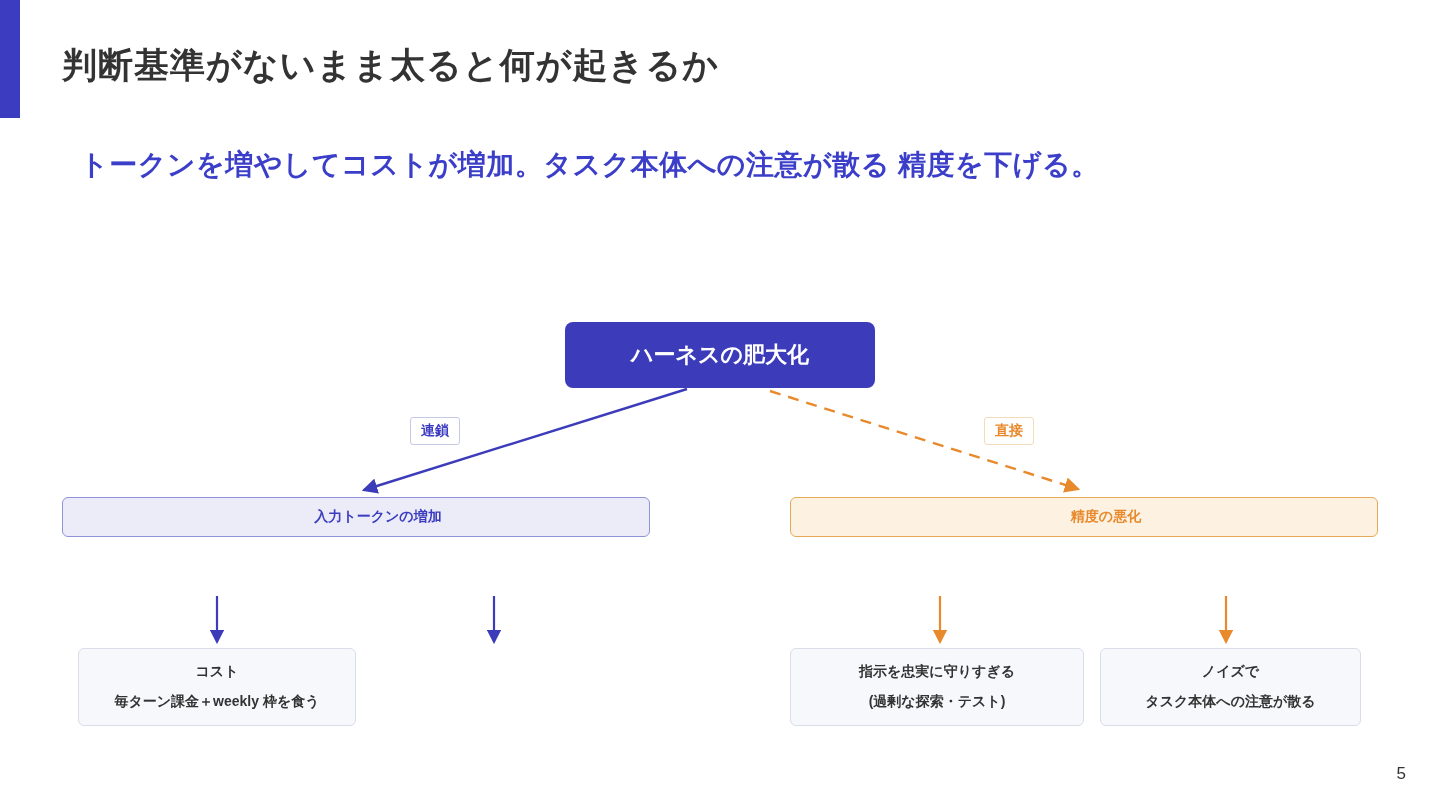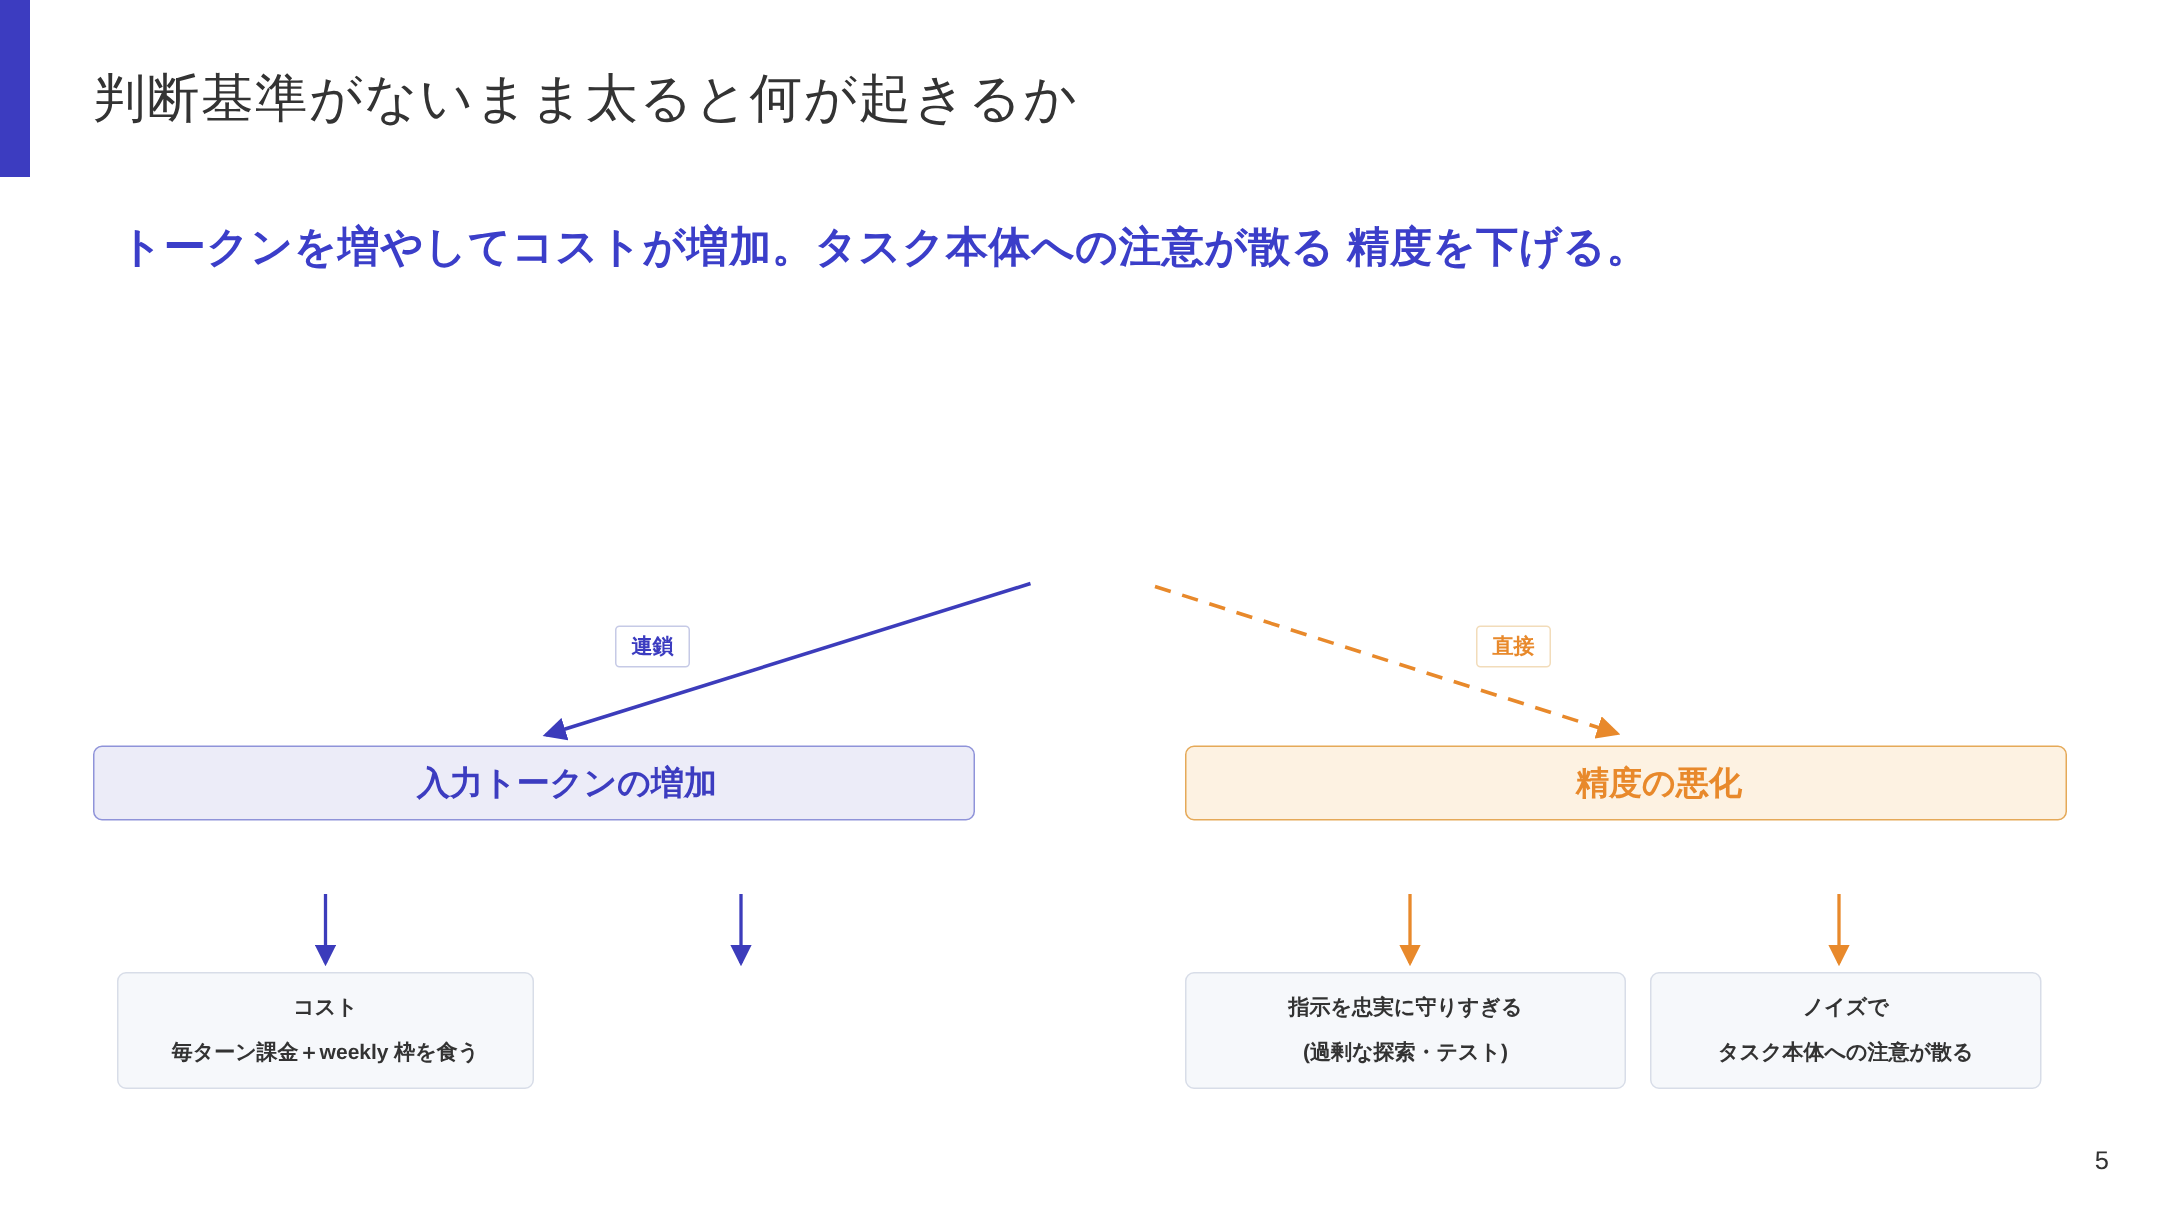--- a/index.html
+++ b/index.html
@@ -8,21 +8,21 @@
 
   .slide { position: absolute; inset: 0; width: 1440px; height: 810px; background: #ffffff; }
 
   .accent-bar {
     position: absolute; left: 0; top: 0; width: 20px; height: 118px;
     background: #3c3cc0;
   }
 
   .title {
     position: absolute; left: 62px; top: 42px;
-    font-size: 35px; font-weight: 400; color: #333333; letter-spacing: 1px;
+    font-size: 35px; font-weight: 700; color: #333333; letter-spacing: 1px;
   }
 
   .subtitle {
     position: absolute; left: 80px; top: 146px;
     font-size: 28px; font-weight: 700; color: #3b3ec9; letter-spacing: 0.5px;
   }
 
   .connectors { position: absolute; left: 0; top: 0; width: 1440px; height: 810px; pointer-events: none; }
 
   .root-box {
@@ -33,22 +33,22 @@
   }
 
   .edge-label {
     position: absolute; top: 417px; padding: 4px 10px;
     background: #ffffff; font-size: 14px; font-weight: 700; border-radius: 3px;
   }
   .edge-left  { left: 410px; color: #3c3cc0; border: 1px solid #c6cae6; }
   .edge-right { left: 984px; color: #e8892b; border: 1px solid #f2dcba; }
 
   .branch-box {
-    position: absolute; top: 497px; width: 588px; height: 50px;
-    border-radius: 6px; font-size: 22px; font-weight: 700;
+    position: absolute; top: 497px; width: 588px; height: 40px;
+    border-radius: 6px; font-size: 14px; font-weight: 700;
     display: flex; align-items: center; justify-content: center; padding-left: 44px;
   }
   .left-branch  { left: 62px;  background: #ececf8; border: 1.5px solid #8f93d9; color: #3c3cc0; }
   .right-branch { left: 790px; background: #fdf2e2; border: 1.5px solid #e5a958; color: #e8892b; }
 
   .caption {
     position: absolute; top: 568px; width: 588px; text-align: center;
     font-size: 14.5px; font-weight: 400;
   }
   .left-caption  { left: 62px;  color: #555555; }
@@ -98,20 +98,21 @@
 
     <line x1="770" y1="391" x2="1078" y2="489" stroke="#e8892b" stroke-width="2.4" stroke-dasharray="11 8" marker-end="url(#arrow-orange)"></line>
 
     <line x1="217" y1="596" x2="217" y2="642" stroke="#3c3cbb" stroke-width="2.2" marker-end="url(#arrow-indigo)"></line>
     <line x1="494" y1="596" x2="494" y2="642" stroke="#3c3cbb" stroke-width="2.2" marker-end="url(#arrow-indigo)"></line>
 
     <line x1="940" y1="596" x2="940" y2="642" stroke="#e8892b" stroke-width="2.2" marker-end="url(#arrow-orange)"></line>
     <line x1="1226" y1="596" x2="1226" y2="642" stroke="#e8892b" stroke-width="2.2" marker-end="url(#arrow-orange)"></line>
   </svg>
 
+  <div class="root-box">ハーネスの肥大化</div>
 
   <div class="edge-label edge-left">連鎖</div>
   <div class="edge-label edge-right">直接</div>
 
   <div class="branch-box left-branch">入力トークンの増加</div>
   <div class="branch-box right-branch">精度の悪化</div>
 
 
   <div class="leaf-box leaf-1">
     <div class="leaf-title">コスト</div>

